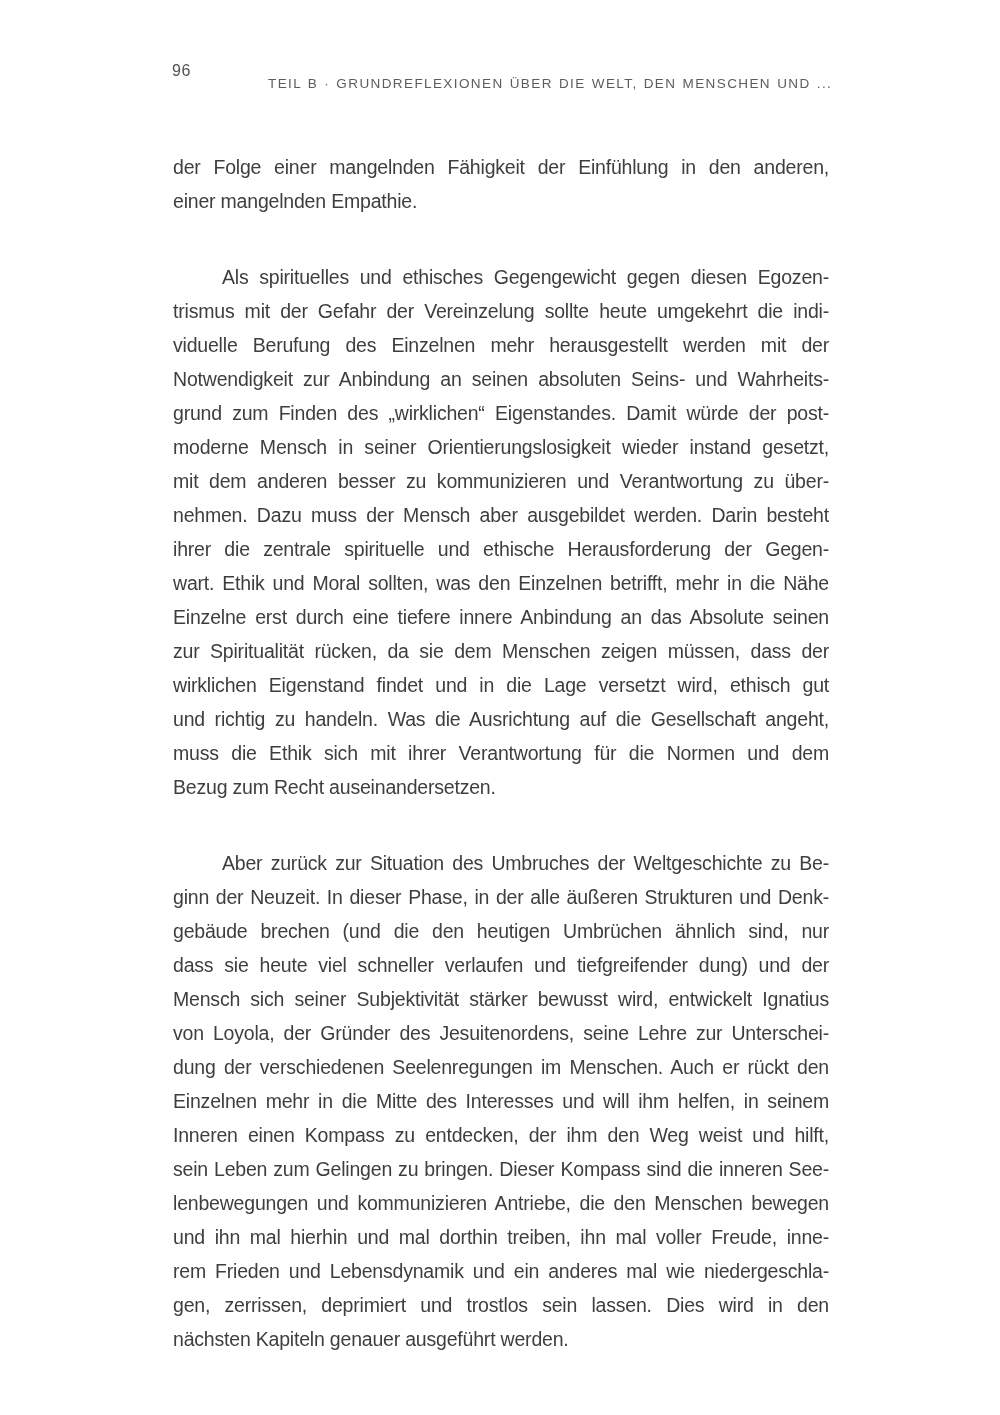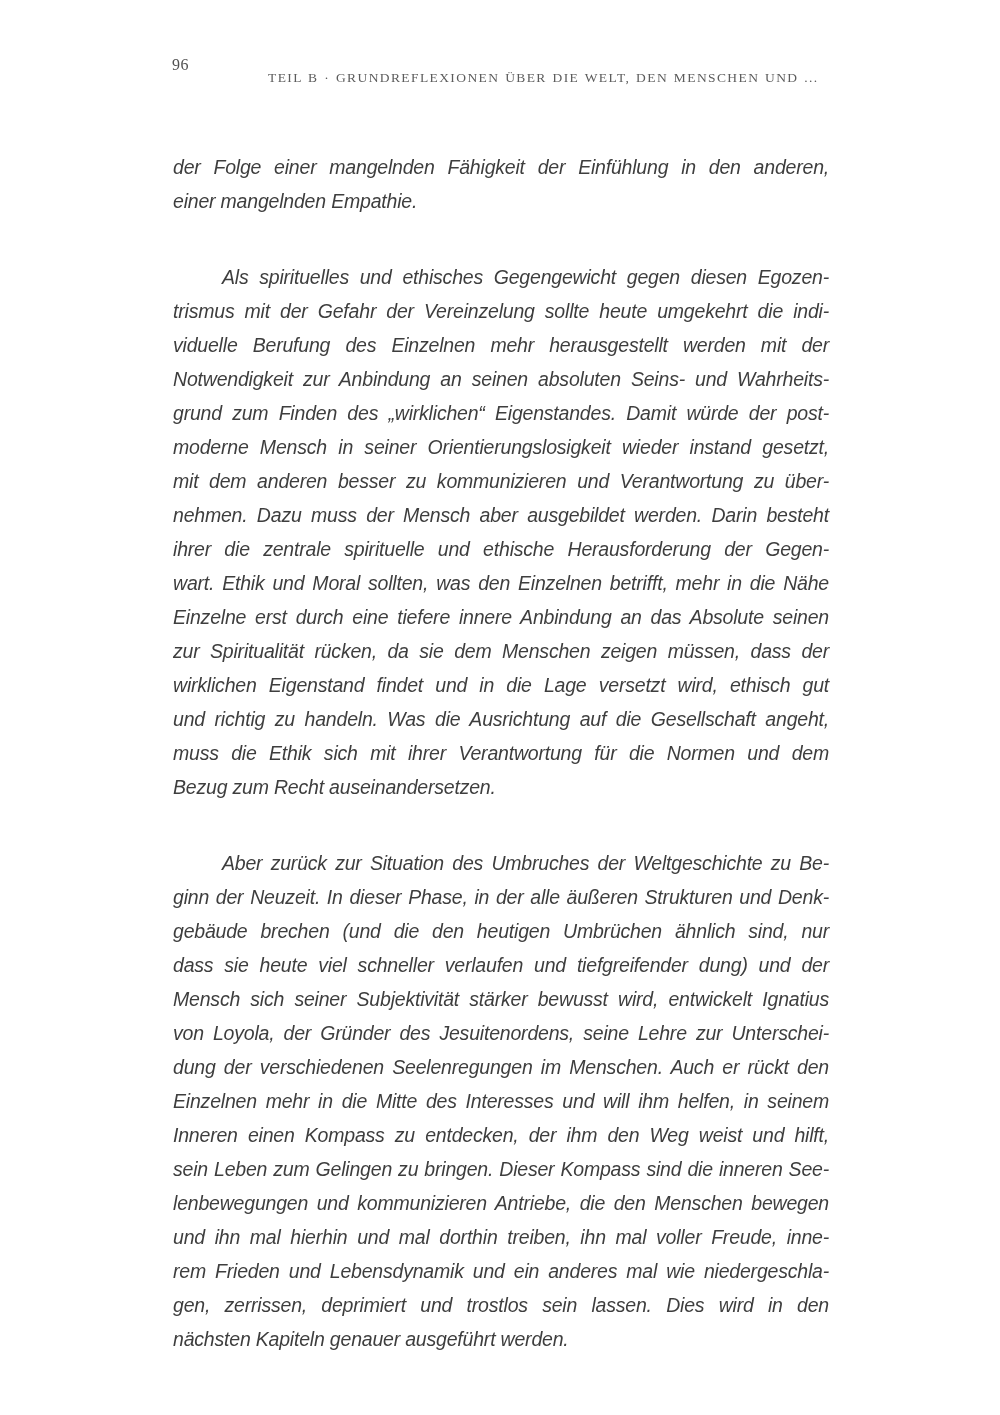--- a/index.html
+++ b/index.html
@@ -10,26 +10,25 @@
   .page {
     position: relative;
     width: 1000px;
     height: 1415px;
     background: #ffffff;
     overflow: hidden;
     font-family: "Liberation Sans", sans-serif;
   }
   .running-head {
     position: absolute;
-    top: 56px;
+    top: 62px;
     left: 0;
     width: 1000px;
     height: 22px;
     color: #595959;
-    font-family: Liberation Serif, serif;
   }
   .page-number {
     position: absolute;
     left: 172px;
     top: 0;
     font-size: 16px;
     letter-spacing: 0.5px;
     color: #525252;
   }
   .header-title {
@@ -46,21 +45,20 @@
   }
   .text-column {
     position: absolute;
     left: 173px;
     top: 150px;
     width: 656px;
     font-size: 19.5px;
     line-height: 34px;
     letter-spacing: -0.2px;
     color: #3e3e3e;
-    font-style: italic;
   }
   .line {
     text-align: justify;
     text-align-last: justify;
     white-space: nowrap;
     height: 34px;
   }
   .line.para-last {
     text-align: right;
     text-align-last: left;

